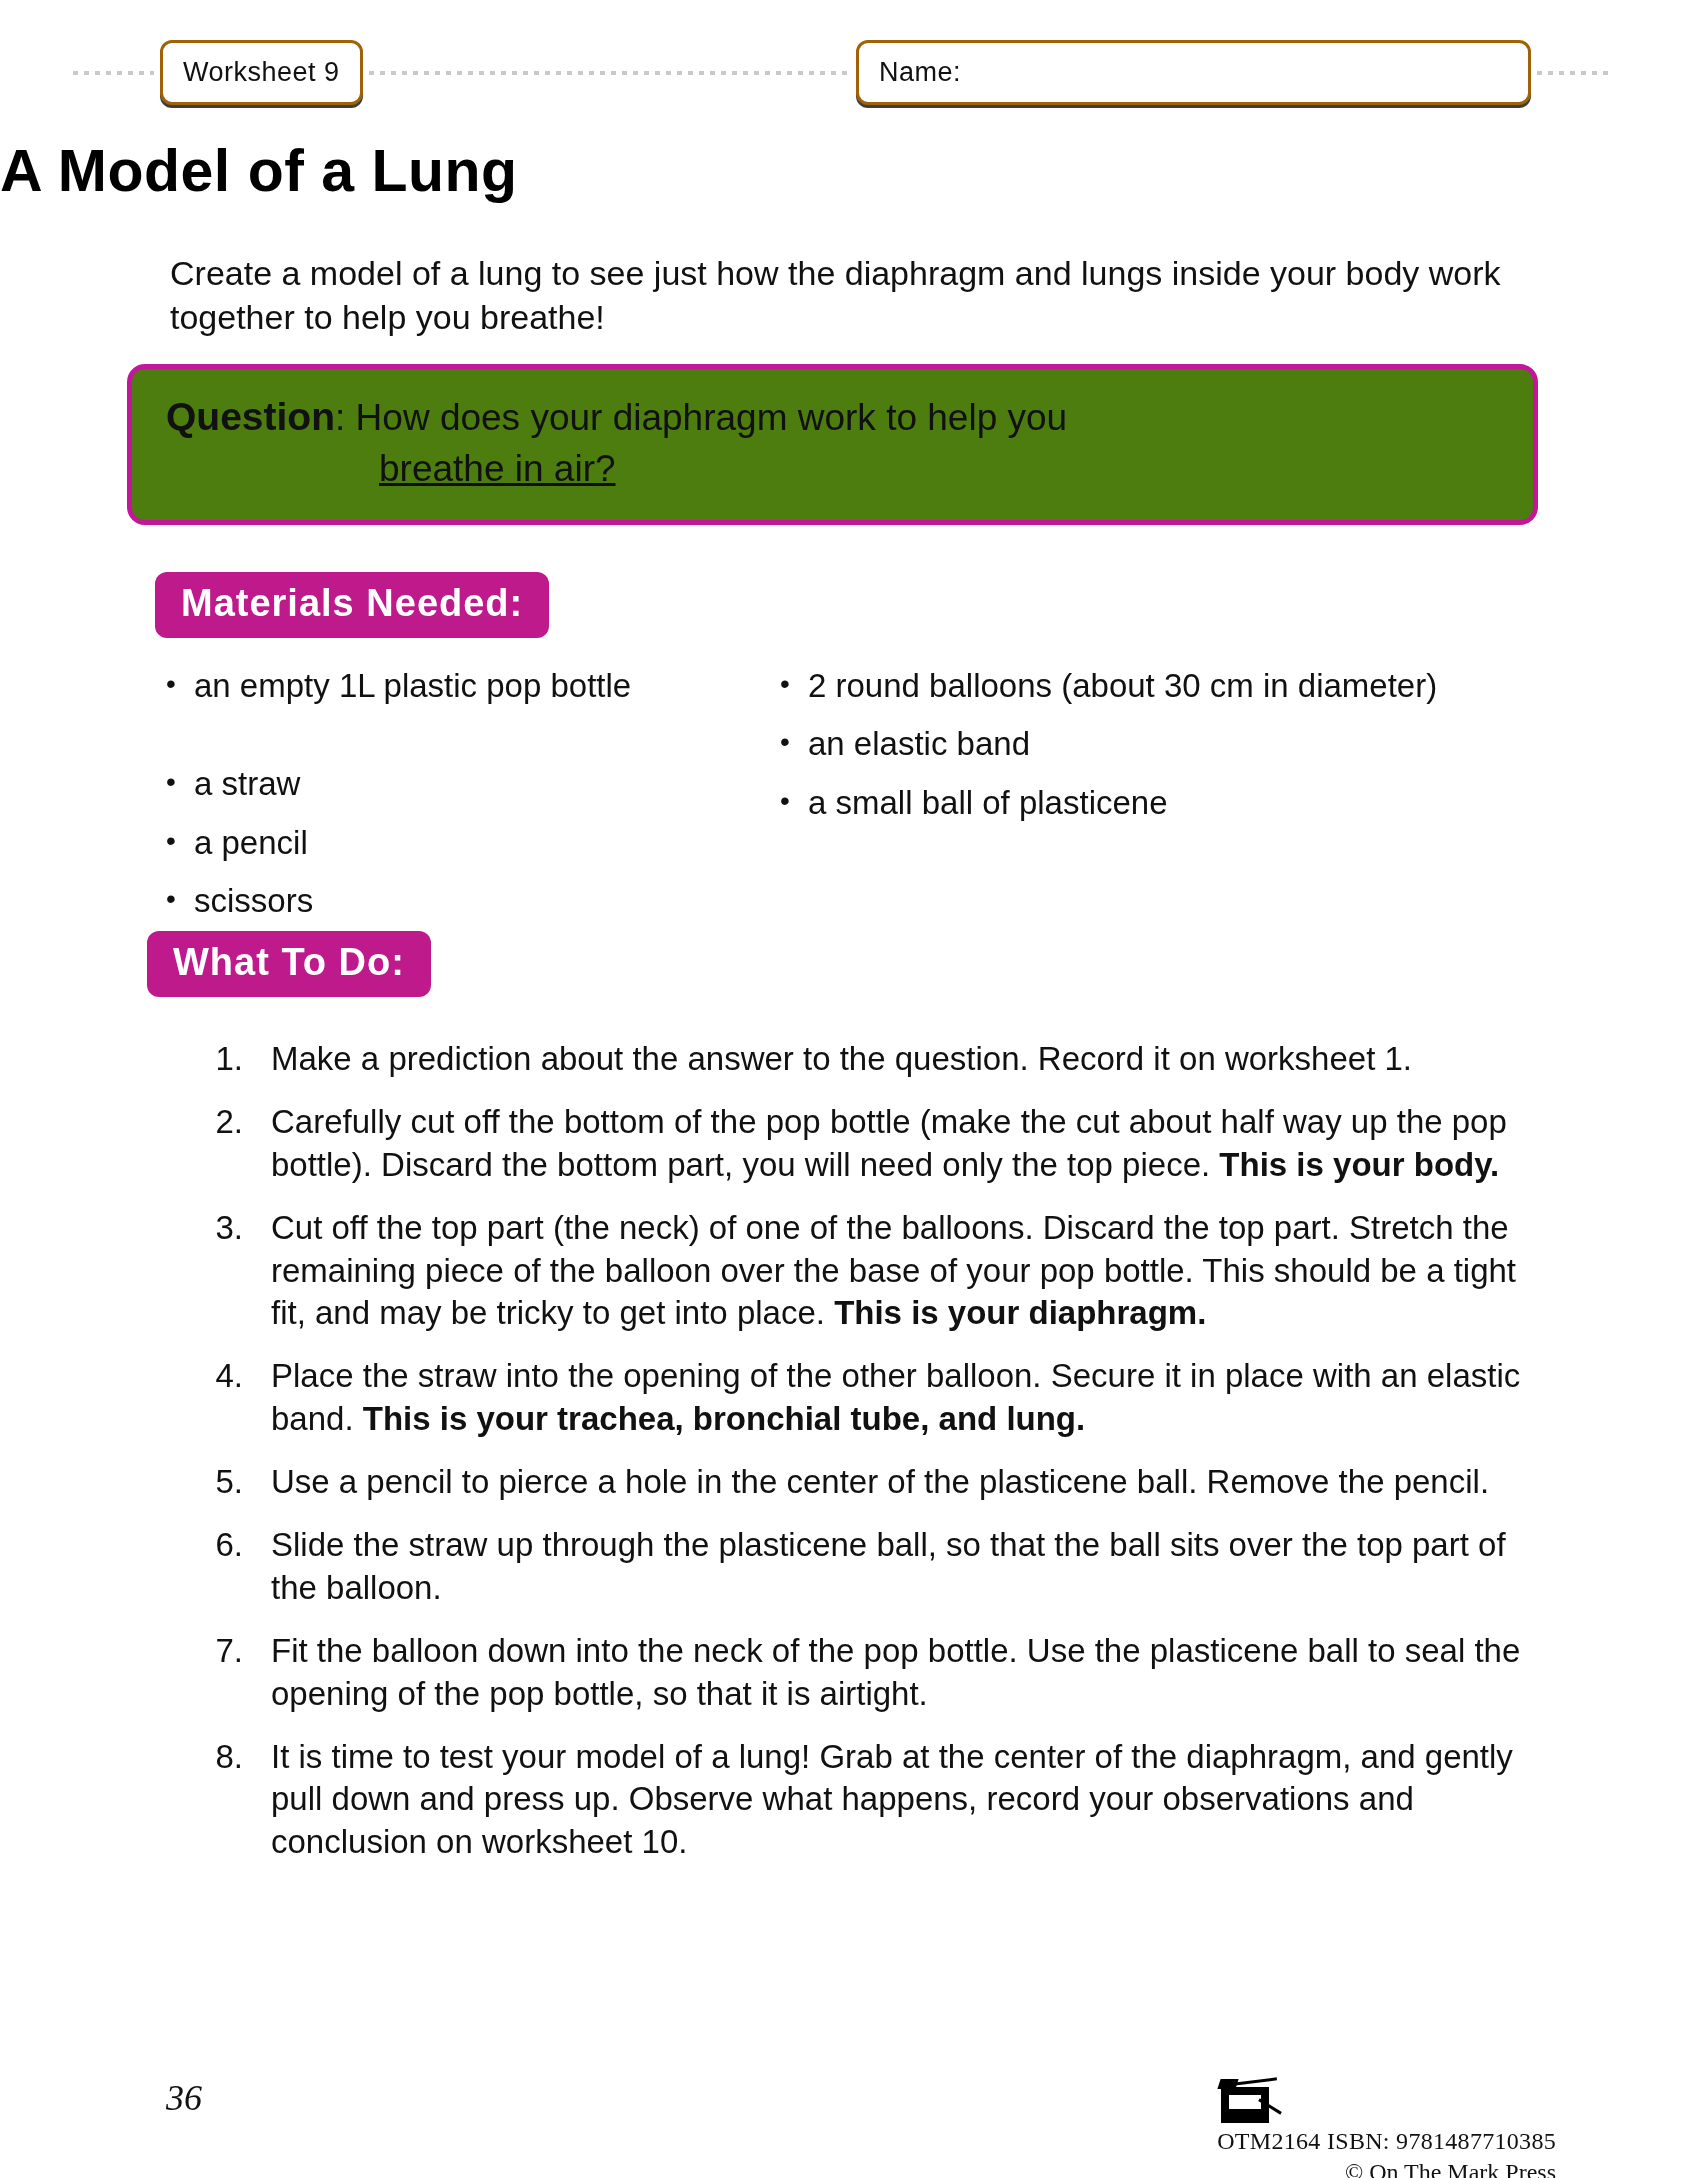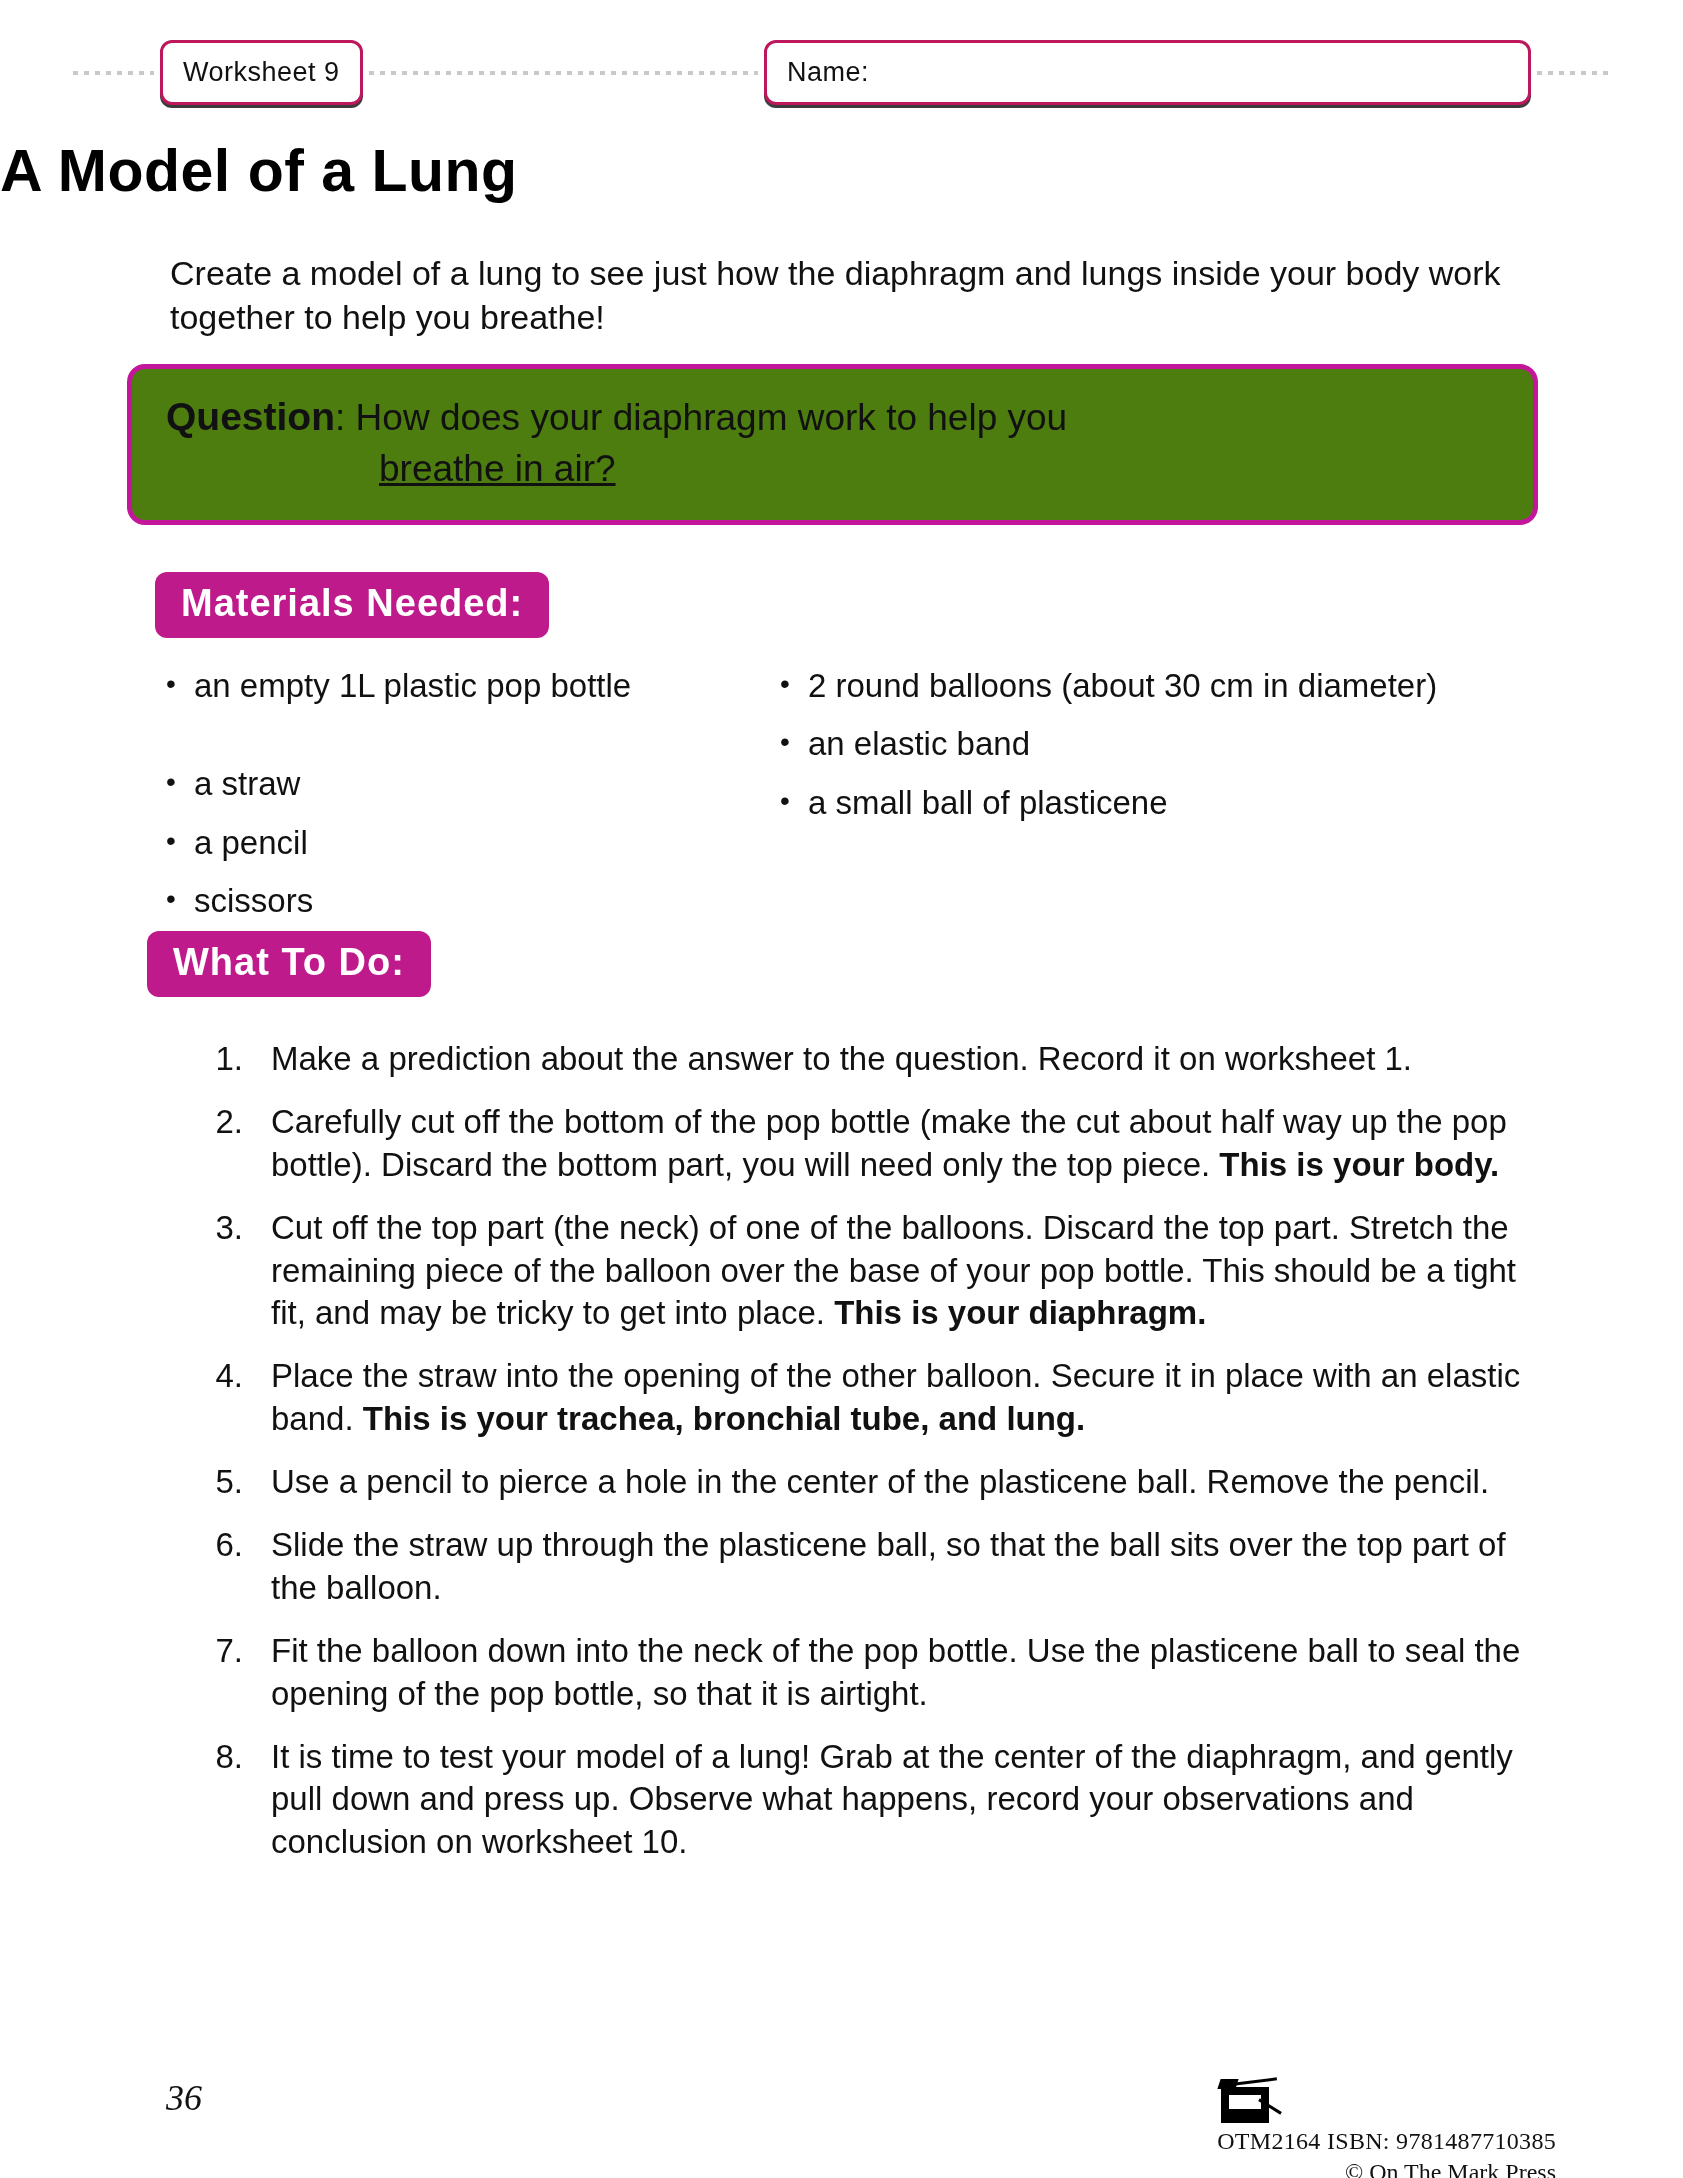--- a/index.html
+++ b/index.html
@@ -38,34 +38,34 @@
     height: 4px;
     background-image: repeating-linear-gradient(to right,
         #c9c9c9 0px, #c9c9c9 5px, transparent 5px, transparent 11px);
   }
   .dots-left  { width: 81px; margin-left: 73px; }
   .dots-mid   { flex: 1 1 auto; min-width: 20px; }
   .dots-right { width: 77px; margin-right: 69px; }
 
   .pill {
     box-sizing: border-box;
-    border: 3px solid #be185d;
+    border: 3px solid #a16207;
     border-radius: 12px;
     background: #ffffff;
     height: 65px;
     display: flex;
     align-items: center;
     padding: 12px 20px;
     box-shadow: 0 3px 0 0 #3c3c3c;
   }
   .pill-worksheet { margin: 0 6px; }
   .pill-name {
     margin: 0 6px;
     flex: 0 0 auto;
-    width: 767px;
+    width: 675px;
     justify-content: flex-start;
   }
   .pill-text {
     font-family: "Liberation Sans", sans-serif;
     font-size: 27px;
     letter-spacing: 0.5px;
     color: #111111;
     white-space: nowrap;
   }
 

